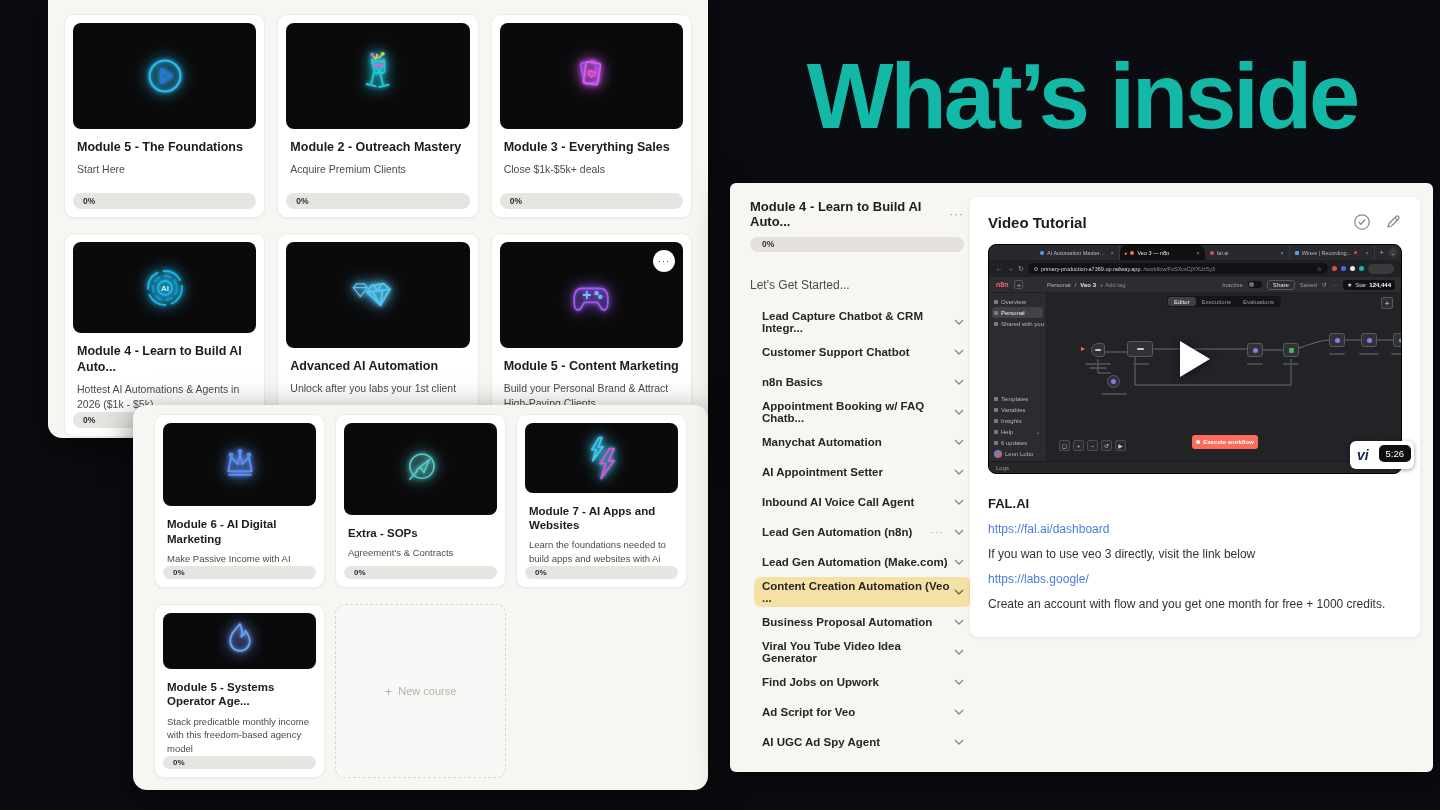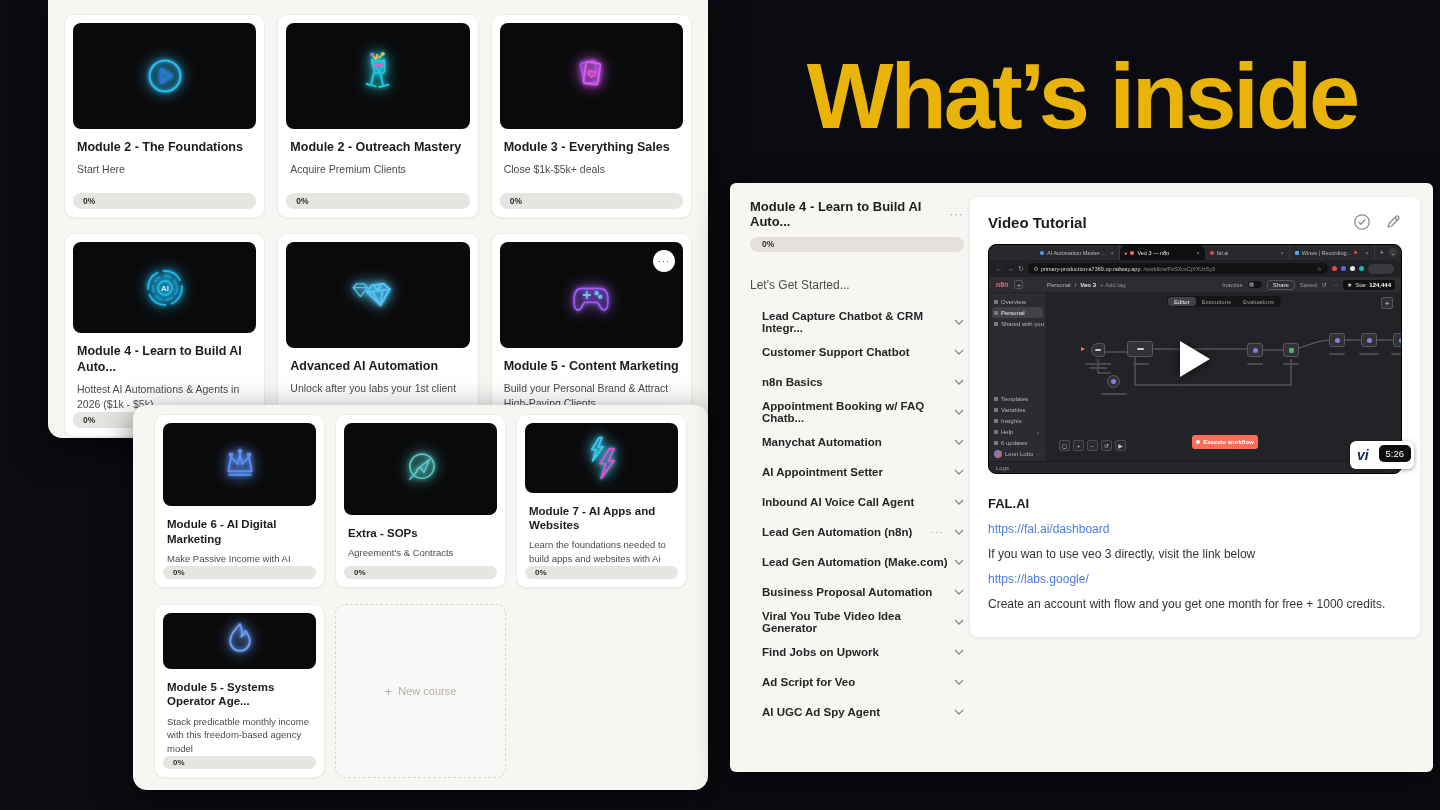--- a/index.html
+++ b/index.html
@@ -2,21 +2,21 @@
 <html><head>
 <meta charset="utf-8">
 <style>
   html,body{margin:0;padding:0;background:#0a0c11;}
   *{box-sizing:border-box;}
   .stage{position:relative;width:1440px;height:810px;background:#0a0c11;overflow:hidden;
          font-family:"Liberation Sans",sans-serif;}
 
   
   .headline{position:absolute;left:724px;top:44px;width:716px;text-align:center;
-            color:#eab308;font-size:92px;font-weight:700;letter-spacing:-3px;}
+            color:#14b8a6;font-size:92px;font-weight:700;letter-spacing:-3px;}
 
   
   .panel{position:absolute;background:#f8f6f3;border-radius:14px;
          box-shadow:0 10px 34px rgba(0,0,0,.55);}
   .panel1{left:48px;top:-14px;width:660px;height:452px;z-index:1;
           padding:28px 16px 0;display:grid;grid-template-columns:repeat(3,1fr);
           gap:14px 12px;}
   .panel2{left:133px;top:405px;width:575px;height:385px;z-index:2;
           padding:9px 21px 13px;display:grid;grid-template-columns:repeat(3,1fr);
           gap:16px 10px;}
@@ -192,21 +192,21 @@
 
   <div class="panel panel1">
 
     <div class="card">
       <div class="thumb">
         <svg class="cicon neon" width="54" height="54" viewBox="0 0 56 56" style="color:#2bb7ea" stroke="currentColor" stroke-width="2.4">
           <circle cx="28" cy="28" r="16"></circle>
             <path d="M24 21 L35 28 L24 35 Z" style="color:#2b6fe0" stroke="#2b6fe0"></path>
         </svg>
       </div>
-      <div class="card-title">Module 2 - The Foundations</div>
+      <div class="card-title">Module 5 - The Foundations</div>
       <div class="card-sub">Start Here</div>
       <div class="pbar">0%</div>
     </div>
 
     <div class="card">
       <div class="thumb">
         <svg class="cicon neon" width="54" height="54" viewBox="0 0 56 56" style="color:#24c6d8" stroke="currentColor" stroke-width="2">
           <g transform="rotate(14 23 38)">
               <path d="M15 12 h13 l-2.5 11 q-2 4 -5 0 z"></path>
               <path d="M20.5 25 V36 M16 38 H26"></path>
@@ -410,20 +410,26 @@
             <span class="llabel">Lead Gen Automation (n8n)</span>
             <span class="dots">···</span>
             <svg class="chev" width="10" height="6">
               <polyline points="1,1 5,5 9,1" fill="none" stroke="#8a8a8a" stroke-width="1.3"></polyline>
             </svg>
           </div>
         <div class="litem">
             <span class="llabel">Lead Gen Automation (Make.com)</span>
             <svg class="chev" width="10" height="6">
               <polyline points="1,1 5,5 9,1" fill="none" stroke="#8a8a8a" stroke-width="1.3"></polyline>
+            </svg>
+          </div>
+        <div class="litem sel">
+            <span class="llabel">Content Creation Automation (Veo ...</span>
+            <svg class="chev" width="10" height="6">
+              <polyline points="1,1 5,5 9,1" fill="none" stroke="#6f6352" stroke-width="1.3"></polyline>
             </svg>
           </div>
         <div class="litem">
             <span class="llabel">Business Proposal Automation</span>
             <svg class="chev" width="10" height="6">
               <polyline points="1,1 5,5 9,1" fill="none" stroke="#8a8a8a" stroke-width="1.3"></polyline>
             </svg>
           </div>
         <div class="litem">
             <span class="llabel">Viral You Tube Video Idea Generator</span>

